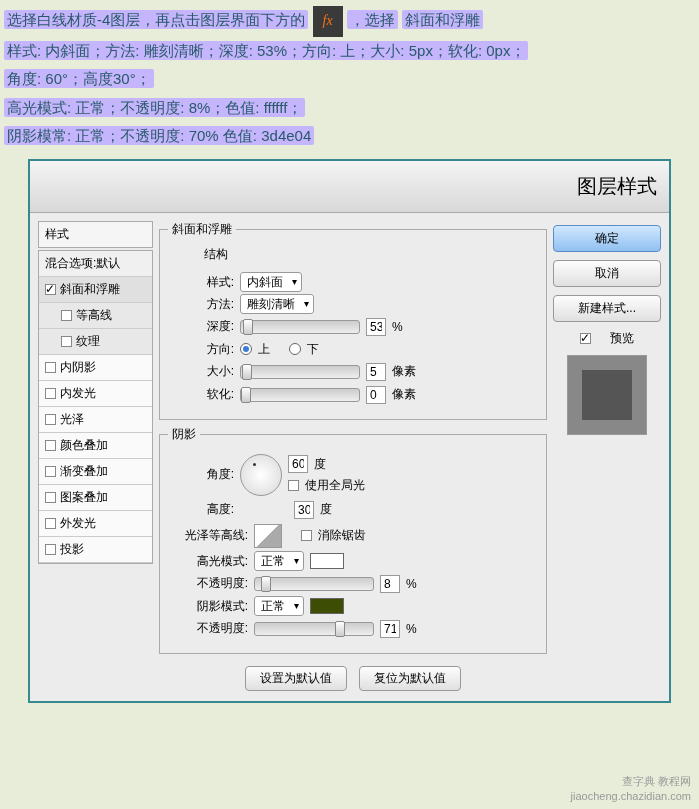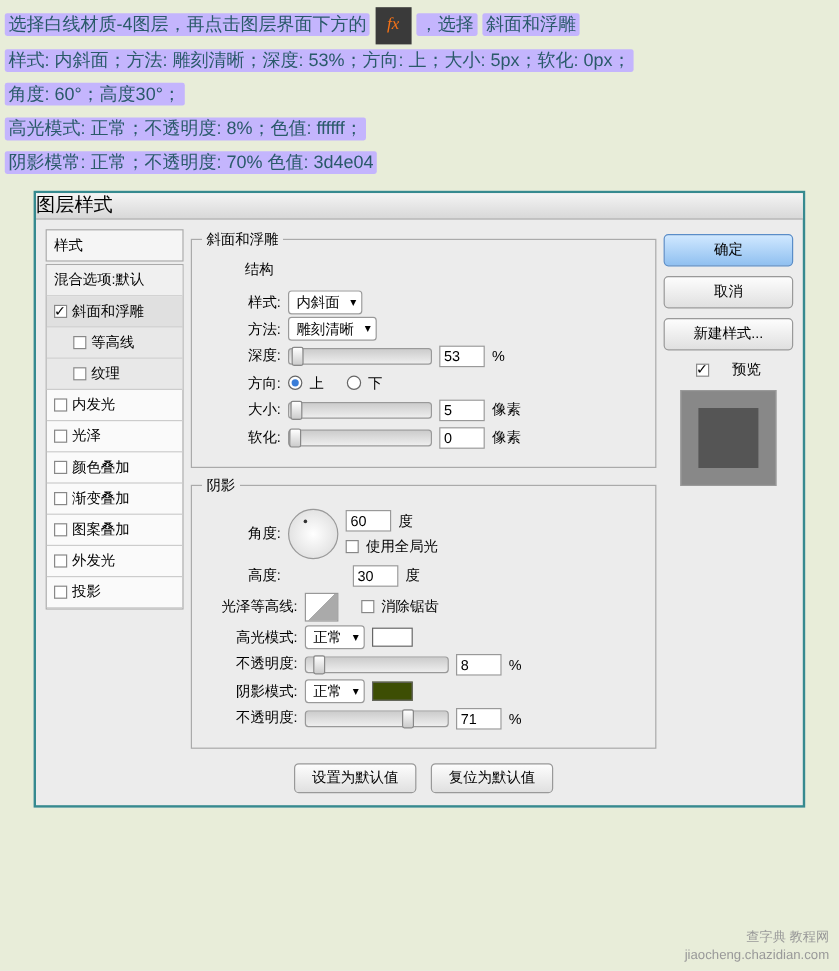--- a/index.html
+++ b/index.html
@@ -30,23 +30,23 @@
       font-size: 14px;
       vertical-align: middle;
     }
     .dialog-wrap {
       margin: 2px 28px 0 28px;
       border: 2px solid #368a8f;
       background: #ececec;
     }
     .title-bar {
       background: linear-gradient(#f4f4f4, #d8d8d8);
-      text-align: left;
-      padding: 0;
-      font-size: 16px;
+      text-align: right;
+      padding: 12px;
+      font-size: 20px;
       border-bottom: 1px solid #aaa;
     }
     .dialog-body {
       display: flex;
       padding: 8px;
       gap: 6px;
     }
     .styles-panel {
       width: 115px;
       font-size: 12px;
@@ -148,21 +148,21 @@
     .slider-thumb {
       position: absolute;
       top: -2px;
       width: 10px;
       height: 16px;
       background: linear-gradient(#fff,#ccc);
       border: 1px solid #888;
       border-radius: 2px;
     }
     .numbox {
-      width: 38px;
+      width: 20px;
       border: 1px solid #999;
       background: #fff;
       padding: 1px 3px;
       text-align: left;
       font-size: 12px;
       height: 18px;
     }
     .radio {
       width: 12px; height: 12px;
       border: 1px solid #666;
@@ -294,20 +294,24 @@
           <span>斜面和浮雕</span>
         </div>
         <div class="style-item sub">
           <span class="cb"></span>
           <span>等高线</span>
         </div>
         <div class="style-item sub">
           <span class="cb"></span>
           <span>纹理</span>
         </div>
+        <div class="style-item">
+            <span class="cb"></span>
+            <span>内阴影</span>
+          </div>
         <div class="style-item">
             <span class="cb"></span>
             <span>内发光</span>
           </div>
         <div class="style-item">
             <span class="cb"></span>
             <span>光泽</span>
           </div>
         <div class="style-item">
             <span class="cb"></span>

